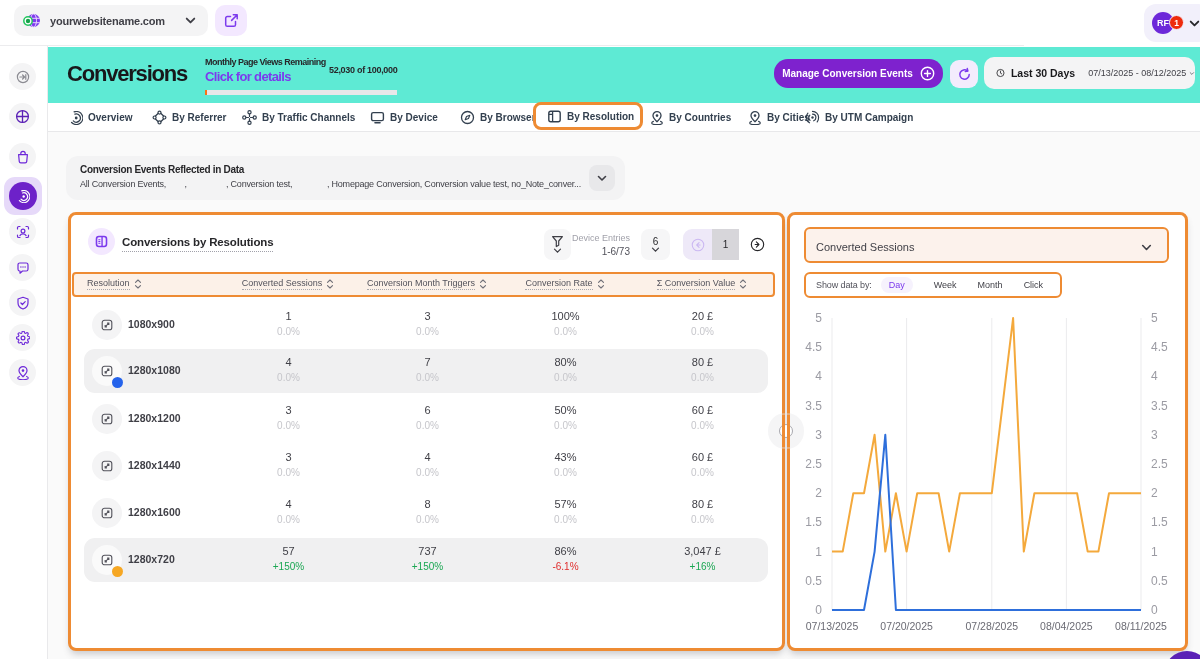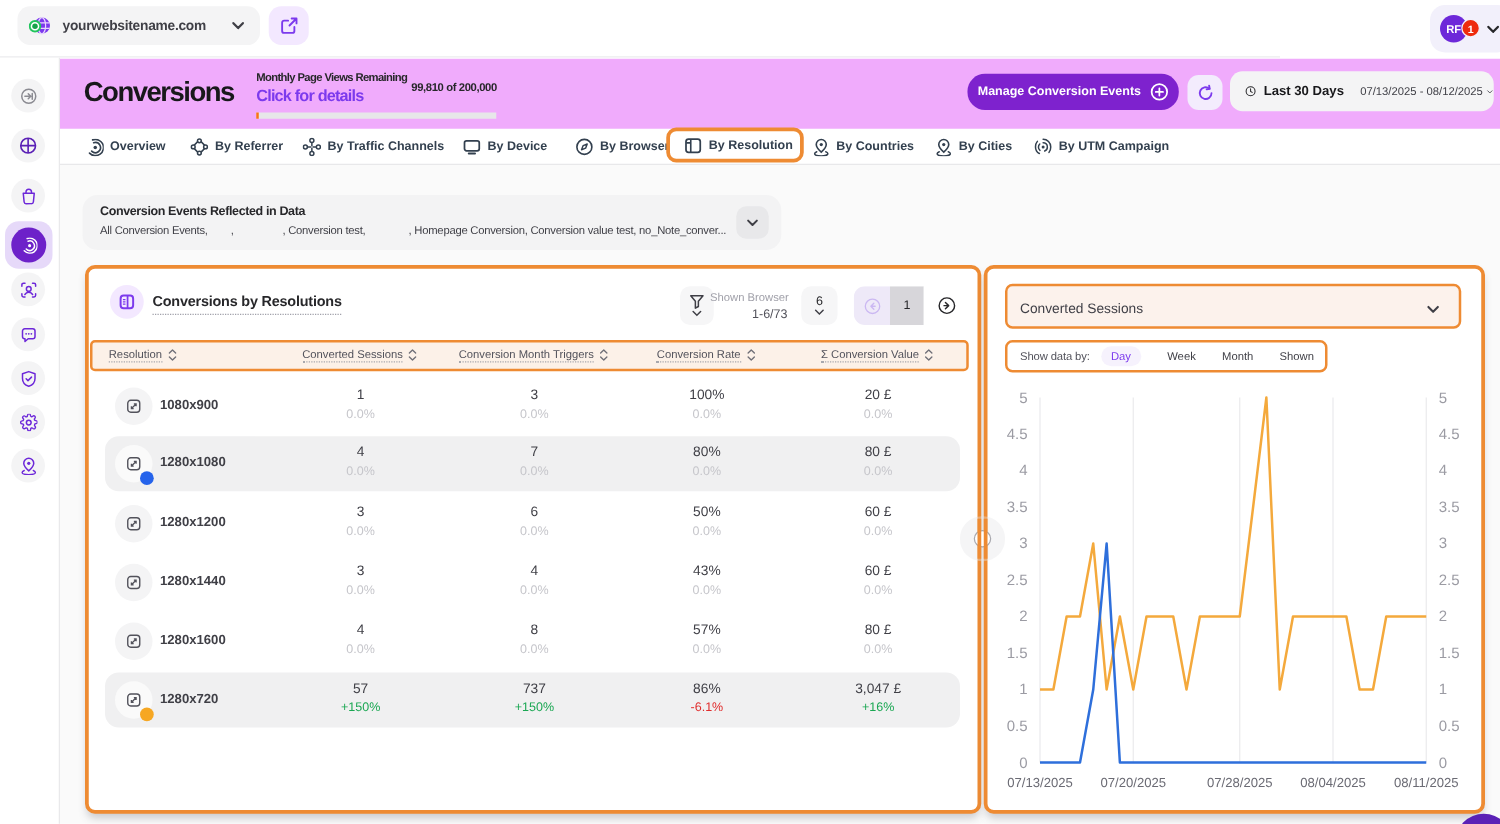--- a/index.html
+++ b/index.html
@@ -9,21 +9,21 @@
 .site-pill .name { font-size:11px; letter-spacing:-0.2px; font-weight:bold; color:#3f3f46; margin-left:9px; }
 .site-pill .chev { margin-left:auto; margin-right:11px; }
 .ext-btn { position:absolute; left:215px; top:5px; width:32px; height:31px; background:#f3e8ff; border-radius:10px; display:flex; align-items:center; justify-content:center; }
 .avatar-pill { position:absolute; left:1144px; top:4px; width:66px; height:38px; background:#f2f0fb; border-radius:12px; display:flex; align-items:center; }
 .avatar { position:relative; width:22px; height:22px; margin-left:8px; background:#6d28d9; border-radius:50%; color:#fff; font-size:9px; font-weight:bold; display:flex; align-items:center; justify-content:center; }
 .badge { position:absolute; right:-10px; top:3px; width:15px; height:15px; background:#ee2b0d; border:1.5px solid #f2f0fb; border-radius:50%; color:#fff; font-size:8.5px; font-weight:bold; display:flex; align-items:center; justify-content:center; }
 .sidebar { position:absolute; left:0; top:46px; width:48px; height:613px; background:#fff; border-right:1px solid #e9e9eb; z-index:4; }
 .sb-item { position:absolute; left:9px; width:27px; height:27px; background:#f4f4f5; border-radius:50%; display:flex; align-items:center; justify-content:center; }
 .sb-active { position:absolute; left:4px; top:131px; width:38px; height:38px; background:#e6d9f9; border-radius:11px; display:flex; align-items:center; justify-content:center; }
 .sb-active .inner { width:28px; height:28px; background:#6d21c9; border-radius:50%; display:flex; align-items:center; justify-content:center; }
-.header { position:absolute; left:48px; top:47px; width:1152px; height:85px; background:#f0abfc; }
+.header { position:absolute; left:48px; top:47px; width:1152px; height:85px; background:#5eead4; }
 h1 { position:absolute; left:19px; top:14px; font-size:22px; letter-spacing:-1.2px; font-weight:bold; color:#18181b; }
 .mpv { position:absolute; left:157px; top:10px; width:240px; }
 .mpv .t1 { font-size:9px; letter-spacing:-0.5px; font-weight:bold; color:#27272a; }
 .mpv .t2 { position:absolute; left:124px; top:8px; font-size:9px; letter-spacing:-0.3px; font-weight:bold; color:#27272a; }
 .mpv .t3 { font-size:13px; letter-spacing:-0.65px; font-weight:bold; color:#7c3aed; margin-top:2px; }
 .mpv .bar { margin-top:6px; width:192px; height:4.5px; background:#e7e7e9; }
 .mpv .bar i { display:block; width:2px; height:4.5px; background:#f97316; }
 .manage-btn { position:absolute; left:726px; top:12px; width:169px; height:29px; background:#7e22ce; border-radius:14px; color:#fff; font-size:10px; font-weight:bold; display:flex; align-items:center; justify-content:center; gap:7px; white-space:nowrap; }
 .refresh-btn { position:absolute; left:902px; top:13px; width:28px; height:28px; background:#f3ecfd; border-radius:9px; display:flex; align-items:center; justify-content:center; }
 .date-pill { position:absolute; left:936px; top:10px; width:211px; height:32px; background:#f4f4f5; border-radius:10px; display:flex; align-items:center; white-space:nowrap; }
@@ -99,21 +99,21 @@
     <div class="cl-title">Conversions by Resolutions</div>
     <div class="funnel">
         <svg width="13" height="13" viewBox="0 0 13 13">
           <path d="M1.6 1.6h9.8L7.7 6v4.2L5.3 11.5V6z" stroke="#3f3f46" stroke-width="1.2" fill="none" stroke-linejoin="round"></path>
         </svg>
         <svg width="9" height="6" viewBox="0 0 9 6">
           <path d="M1.5 1.2 L4.5 4.2 L7.5 1.2" stroke="#3f3f46" stroke-width="1.2" fill="none" stroke-linecap="round"></path>
         </svg>
       </div>
     <div class="shown">
-        <div class="s1">Shown Browser</div>
+        <div class="s1">Device Entries</div>
         <div class="s2">1-6/73</div>
       </div>
     <div class="psize">
         <span>6</span>
         <svg width="9" height="6" viewBox="0 0 9 6">
           <path d="M1.5 1.2 L4.5 4.2 L7.5 1.2" stroke="#3f3f46" stroke-width="1.2" fill="none" stroke-linecap="round"></path>
         </svg>
       </div>
     <div class="pager">
       <div class="p1">
@@ -320,21 +320,21 @@
         <span>Converted Sessions</span>
       <svg style="position:absolute;right:14px;top:12px" width="13" height="13" viewBox="0 0 12 12">
           <path d="M2.5 4.2 L6 7.8 L9.5 4.2" stroke="#3f3f46" stroke-width="1.5" fill="none" stroke-linecap="round" stroke-linejoin="round"></path>
         </svg>
     </div>
     <div class="showbar">
         <span class="lbl">Show data by:</span>
         <span class="day">Day</span>
         <span class="opt">Week</span>
         <span class="opt">Month</span>
-        <span class="opt">Shown</span>
+        <span class="opt">Click</span>
       </div>
     <svg width="392" height="432" viewBox="0 0 392 432" style="position:absolute;left:2px;top:0">
       <g stroke="#ebebed" stroke-width="1">
         <line x1="40.0" y1="103.0" x2="40.0" y2="395.0"></line>
         <line x1="114.6" y1="103.0" x2="114.6" y2="395.0"></line>
         <line x1="199.8" y1="103.0" x2="199.8" y2="395.0"></line>
         <line x1="274.4" y1="103.0" x2="274.4" y2="395.0"></line>
         <line x1="349.0" y1="103.0" x2="349.0" y2="395.0"></line>
       </g>
       <g font-family="Liberation Sans, sans-serif" font-size="12" fill="#9b9ba3">
@@ -374,21 +374,21 @@
   </div>
   <div class="handle"></div>
     <div class="hstrip" style="left:734px"></div>
     <div class="hstrip" style="left:739px"></div>
   <div class="fab"></div>
 </div>
 <div class="header">
   <h1>Conversions</h1>
   <div class="mpv">
     <div class="t1">Monthly Page Views Remaining</div>
-    <div class="t2">99,810 of 200,000</div>
+    <div class="t2">52,030 of 100,000</div>
     <div class="t3">Click for details</div>
     <div class="bar">
         <i></i>
       </div>
   </div>
   <div class="manage-btn">Manage Conversion Events
     <svg width="15" height="15" viewBox="0 0 15 15">
         <circle cx="7.5" cy="7.5" r="6.2" stroke="#fff" stroke-width="1.4" fill="none"></circle>
         <path d="M7.5 4.6v5.8M4.6 7.5h5.8" stroke="#fff" stroke-width="1.4" stroke-linecap="round"></path>
       </svg>
@@ -446,21 +446,21 @@
   <div class="tab" style="left:602px"><svg width="14" height="15" viewBox="0 0 14 15">
         <path d="M7 1.6a4 4 0 0 1 4 4c0 2.6-4 6.1-4 6.1S3 8.2 3 5.6a4 4 0 0 1 4-4z" stroke="#33404f" stroke-width="1.3" fill="none"></path>
         <circle cx="7" cy="5.6" r="1.3" fill="#33404f"></circle>
         <path d="M3.4 11.4c-1 .4-1.7 1-1.7 1.6 0 1 2.4 1.7 5.3 1.7s5.3-.8 5.3-1.7c0-.6-.6-1.2-1.7-1.6" stroke="#33404f" stroke-width="1.2" fill="none" stroke-linecap="round"></path>
       </svg>By Countries</div>
   <div class="tab" style="left:700px"><svg width="14" height="15" viewBox="0 0 14 15">
         <path d="M7 1.6a4 4 0 0 1 4 4c0 2.6-4 6.1-4 6.1S3 8.2 3 5.6a4 4 0 0 1 4-4z" stroke="#33404f" stroke-width="1.3" fill="none"></path>
         <circle cx="7" cy="5.6" r="1.3" fill="#33404f"></circle>
         <path d="M3.4 11.4c-1 .4-1.7 1-1.7 1.6 0 1 2.4 1.7 5.3 1.7s5.3-.8 5.3-1.7c0-.6-.6-1.2-1.7-1.6" stroke="#33404f" stroke-width="1.2" fill="none" stroke-linecap="round"></path>
       </svg>By Cities</div>
-  <div class="tab" style="left:779px"><svg width="15" height="15" viewBox="0 0 15 15">
+  <div class="tab" style="left:757px"><svg width="15" height="15" viewBox="0 0 15 15">
         <path d="M7.5 1.4a6.1 6.1 0 0 1 6.1 6.1c0 1.7-.5 3.2-1.4 4.4" stroke="#33404f" stroke-width="1.2" fill="none" stroke-linecap="round"></path>
         <path d="M2.9 3.1A6.1 6.1 0 0 0 1.4 7.5c0 2.3 1.2 4.3 3.1 5.3" stroke="#33404f" stroke-width="1.2" fill="none" stroke-linecap="round"></path>
         <path d="M7.5 4.1a3.4 3.4 0 0 1 3.4 3.4c0 1.5-.9 2.8-2.2 3.3" stroke="#33404f" stroke-width="1.2" fill="none" stroke-linecap="round"></path>
         <path d="M4.8 5.2a3.4 3.4 0 0 0 .2 5.1" stroke="#33404f" stroke-width="1.2" fill="none" stroke-linecap="round"></path>
         <circle cx="7.5" cy="7.5" r="1.2" fill="#33404f"></circle>
       </svg>By UTM Campaign</div>
 </div>
 <div class="topbar">
   <div class="site-pill">
     <svg width="18" height="19" viewBox="0 0 18 19">

